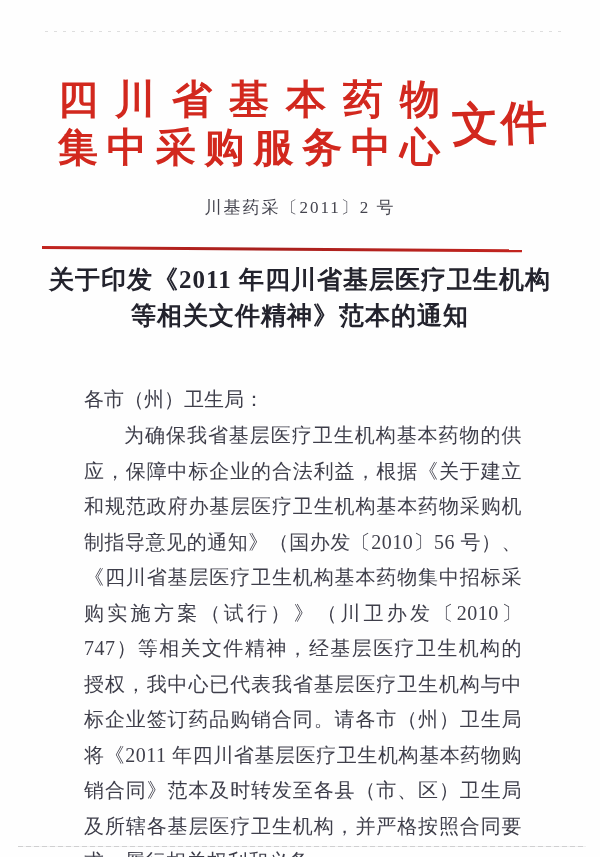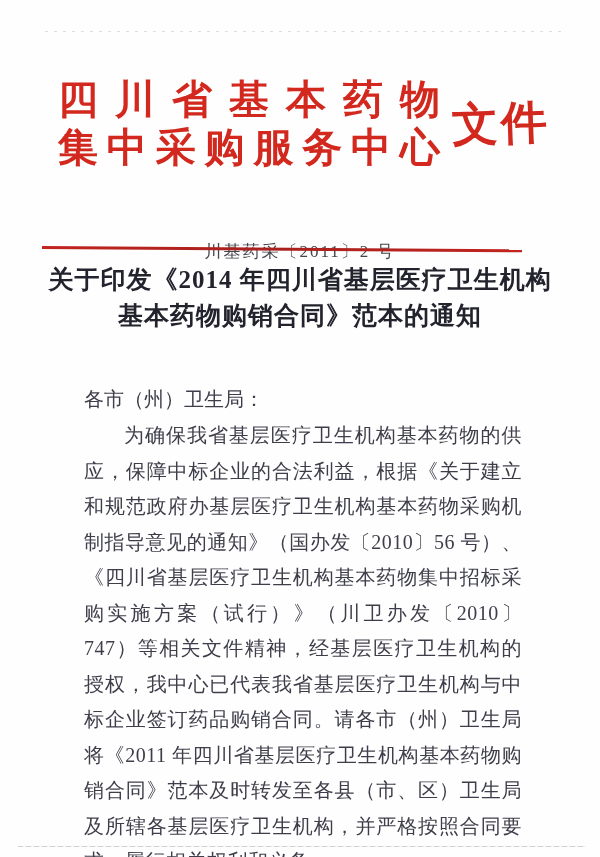--- a/index.html
+++ b/index.html
@@ -58,21 +58,20 @@
     white-space: nowrap;
   }
   
   .doc-number {
     position: absolute;
     top: 196px; left: 0; width: 100%;
     text-align: center;
     font-size: 17px;
     letter-spacing: 2px;
     color: var(--number-ink);
-    margin-top: 44px;
   }
   
   .red-divider {
     position: absolute;
     top: 246px; left: 42px;
     width: 480px; height: 3px;
     background: linear-gradient(90deg,
       var(--divider-red) 0%, #a8201d 45%, var(--divider-red) 100%);
     transform: rotate(0.4deg);
     transform-origin: left center;
@@ -133,22 +132,22 @@
         </div>
     </div>
     <div class="doc-type">文件</div>
   </div>
 
   <div class="doc-number">川基药采〔2011〕2 号</div>
 
   <div class="red-divider"></div>
 
   <div class="title">
-    <div>关于印发《2014 年四川省基层医疗卫生机构</div>
-    <div>基本药物购销合同》范本的通知</div>
+    <div>关于印发《2011 年四川省基层医疗卫生机构</div>
+    <div>等相关文件精神》范本的通知</div>
   </div>
 
   <div class="body-text">
     <div class="salutation">各市（州）卫生局：</div>
     <p class="paragraph">为确保我省基层医疗卫生机构基本药物的供应，保障中标企业的合法利益，根据《关于建立和规范政府办基层医疗卫生机构基本药物采购机制指导意见的通知》（国办发〔2010〕56 号）、《四川省基层医疗卫生机构基本药物集中招标采购实施方案（试行）》（川卫办发〔2010〕747）等相关文件精神，经基层医疗卫生机构的授权，我中心已代表我省基层医疗卫生机构与中标企业签订药品购销合同。请各市（州）卫生局将《2011 年四川省基层医疗卫生机构基本药物购销合同》范本及时转发至各县（市、区）卫生局及所辖各基层医疗卫生机构，并严格按照合同要求，履行相关权利和义务。</p>
   </div>
 
   <div class="scan-artifact bottom"></div>
 
 </div>

